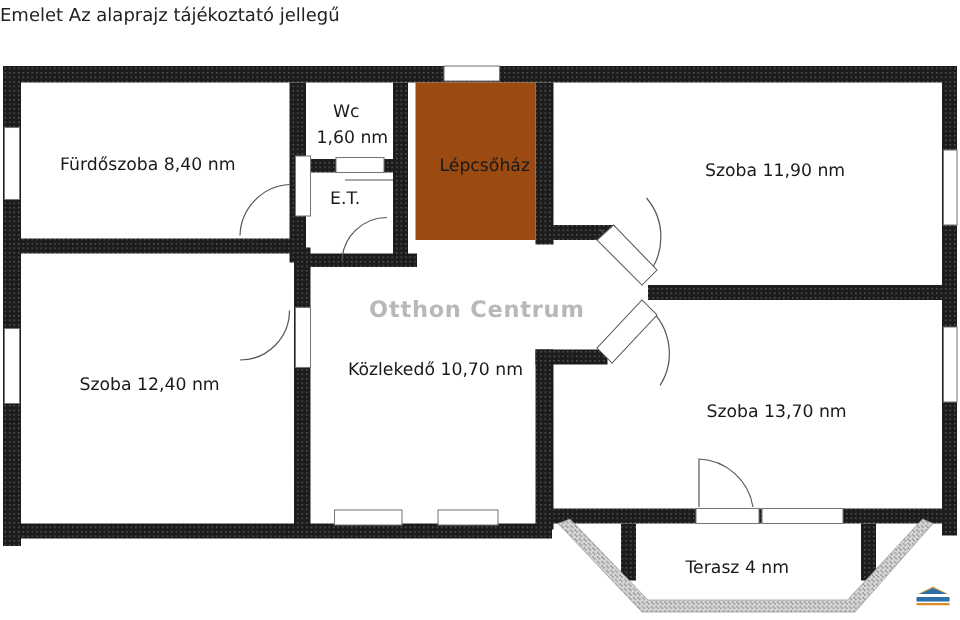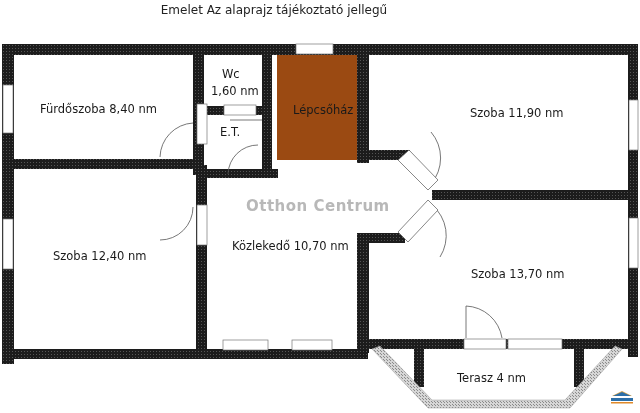--- a/index.html
+++ b/index.html
@@ -1,17 +1,17 @@
 <!DOCTYPE html>
 <html><head>
 <meta charset="utf-8">
 <style>
   html, body { margin:0; padding:0; background:#ffffff; }
   body { width:640px; height:413px; position:relative; overflow:hidden; font-family:"DejaVu Sans", sans-serif; }
-  .title { position:absolute; top:3px; left:0; width:548px; text-align:center; font-size:12px; color:#222; }
+  .title { position:absolute; top:3px; left:0; width:548px; text-align:left; font-size:12px; color:#222; }
   svg { position:absolute; left:0; top:0; }
   .lbl { font-family:"DejaVu Sans", sans-serif; font-size:11.5px; fill:#1a1a1a; }
   .wm { font-family:"DejaVu Sans", sans-serif; font-size:15px; font-weight:bold; fill:#b8b8b8; letter-spacing:0.5px; }
 </style>
 </head>
 <body>
 
 <div class="title">Emelet Az alaprajz tájékoztató jellegű</div>
 
 <svg width="640" height="413" viewBox="0 0 640 413">

